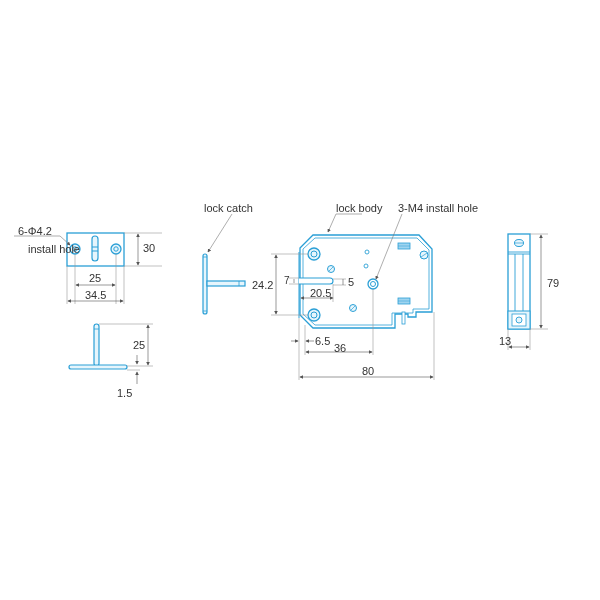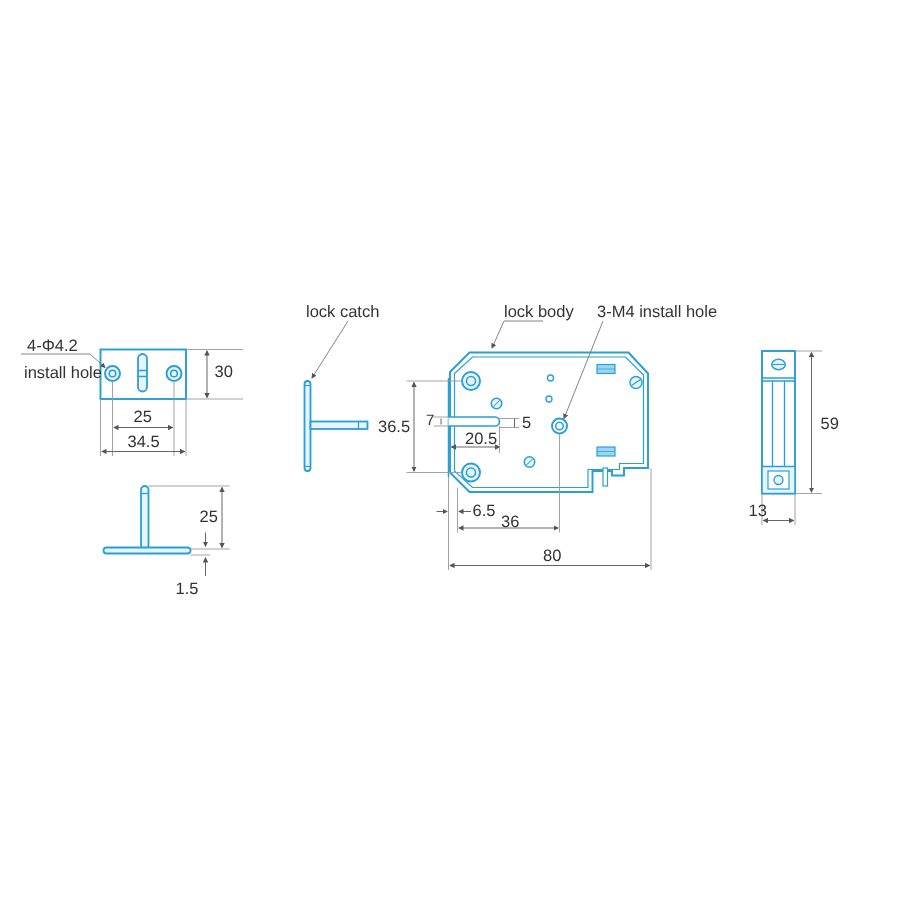--- a/index.html
+++ b/index.html
@@ -138,35 +138,35 @@
   <g stroke="#999" stroke-width="0.6" fill="none">
     <line x1="530" y1="234" x2="548" y2="234"></line>
     <line x1="530" y1="329" x2="548" y2="329"></line>
     <line x1="541" y1="235" x2="541" y2="328" marker-start="url(#ar)" marker-end="url(#ar)" stroke="#555"></line>
     <line x1="508" y1="329" x2="508" y2="350"></line>
     <line x1="530" y1="329" x2="530" y2="350"></line>
     <line x1="509" y1="347" x2="529" y2="347" marker-start="url(#ar)" marker-end="url(#ar)" stroke="#555"></line>
   </g>
 </svg>
 
-<div class="lbl" style="left:18px;top:226px;">4-Φ4.2</div>
-<div class="lbl" style="left:16px;top:244px;">install hole</div>
+<div class="lbl" style="left:18px;top:226px;">6-Φ4.2</div>
+<div class="lbl" style="left:28px;top:244px;">install hole</div>
 <div class="lbl" style="left:143px;top:243px;">30</div>
 <div class="lbl" style="left:89px;top:273px;">25</div>
 <div class="lbl" style="left:85px;top:290px;">34.5</div>
 
 <div class="lbl" style="left:133px;top:340px;">25</div>
 <div class="lbl" style="left:117px;top:376px;margin-top:12px;">1.5</div>
 
 <div class="lbl" style="left:204px;top:203px;">lock catch</div>
 
 <div class="lbl" style="left:336px;top:203px;">lock body</div>
 <div class="lbl" style="left:398px;top:203px;">3-M4 install hole</div>
-<div class="lbl" style="left:252px;top:280px;">36.5</div>
+<div class="lbl" style="left:252px;top:280px;">24.2</div>
 <div class="lbl" style="left:284px;top:276px;font-size:10px;">7</div>
 <div class="lbl" style="left:348px;top:277px;">5</div>
 <div class="lbl" style="left:310px;top:288px;">20.5</div>
 <div class="lbl" style="left:315px;top:336px;">6.5</div>
 <div class="lbl" style="left:334px;top:343px;">36</div>
 <div class="lbl" style="left:362px;top:366px;">80</div>
 
-<div class="lbl" style="left:547px;top:278px;">59</div>
+<div class="lbl" style="left:547px;top:278px;">79</div>
 <div class="lbl" style="left:499px;top:336px;">13</div>
 
 </body></html>

